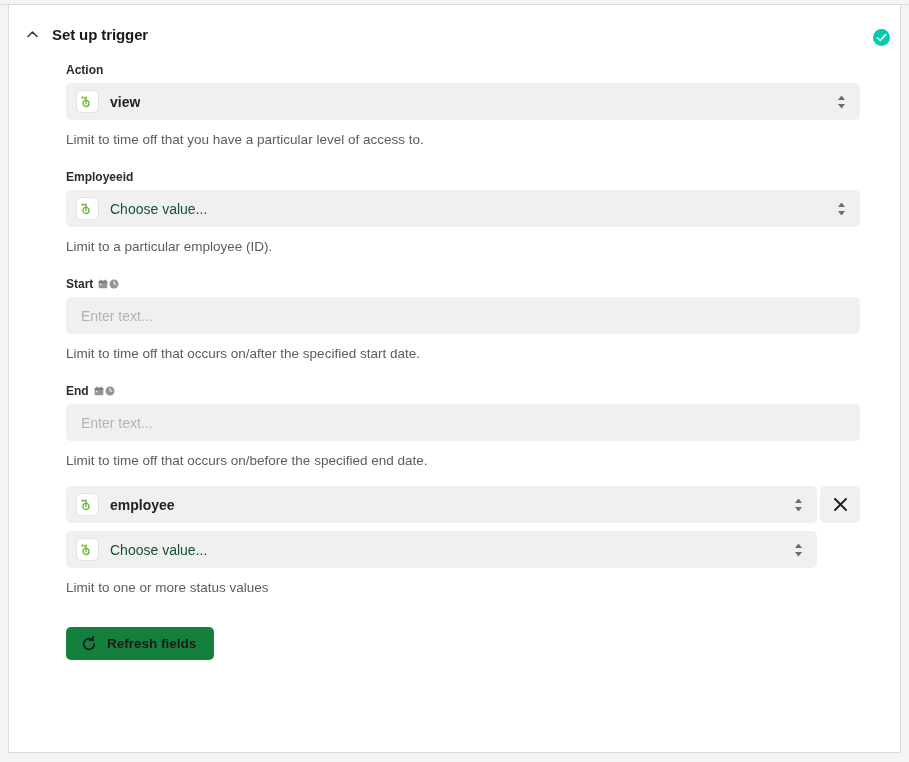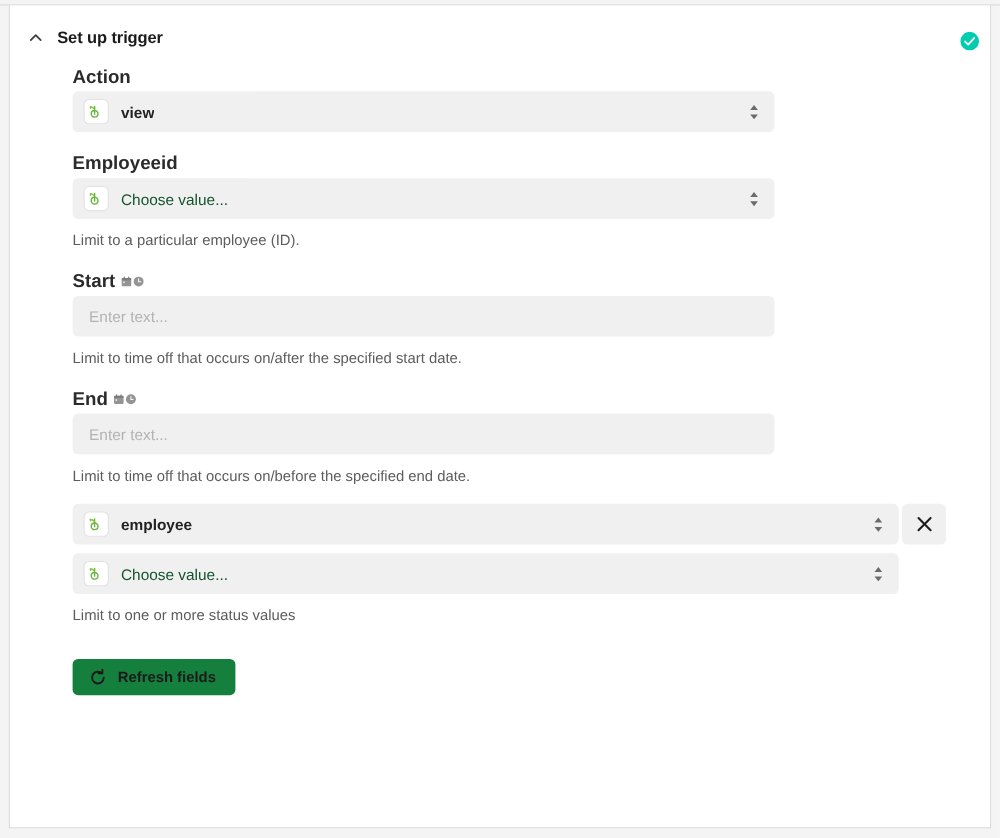--- a/index.html
+++ b/index.html
@@ -84,21 +84,21 @@
   .section-body {
     position: absolute;
     left: 0;
     top: 58px;
     width: 891px;
   }
 
   .field-block { position: relative; }
 
   .field-label {
-    font-size: 17px;
+    font-size: 12px;
     font-weight: 700;
     color: #2b2b2b;
     margin: 0 0 6px 57px;
     display: flex;
     align-items: center;
     line-height: 14px;
   }
   .label-icons {
     margin-left: 5px;
     font-size: 10px;
@@ -124,21 +124,21 @@
     left: 0;
     top: 0;
     height: 37px;
     background: #f0f0f0;
     border-radius: 5px;
     box-sizing: border-box;
     display: flex;
     align-items: center;
     cursor: pointer;
   }
-  .control.wide { width: 638px; }
+  .control.wide { width: 794px; }
   .control.short { width: 751px; }
 
   .control.text-input {
     cursor: text;
     padding-left: 15px;
   }
 
   .app-badge {
     width: 23px;
     height: 23px;
@@ -274,20 +274,21 @@
             </span>
             <span class="control-value">view</span>
             <span class="spinner">
               <svg width="9" height="16" viewBox="0 0 9 16">
                 <polygon points="4.5,1.5 8,6 1,6" fill="#6b6b6b"></polygon>
                 <polygon points="4.5,14.5 8,10 1,10" fill="#6b6b6b"></polygon>
               </svg>
             </span>
           </div>
         </div>
+        <div class="help-text">Limit to time off that you have a particular level of access to.</div>
       </div>
 
       <div class="spacer-22"></div>
 
       <div class="field-block">
         <div class="field-label">
           <span>Employeeid</span>
         </div>
         <div class="input-row">
           <div class="control wide">

